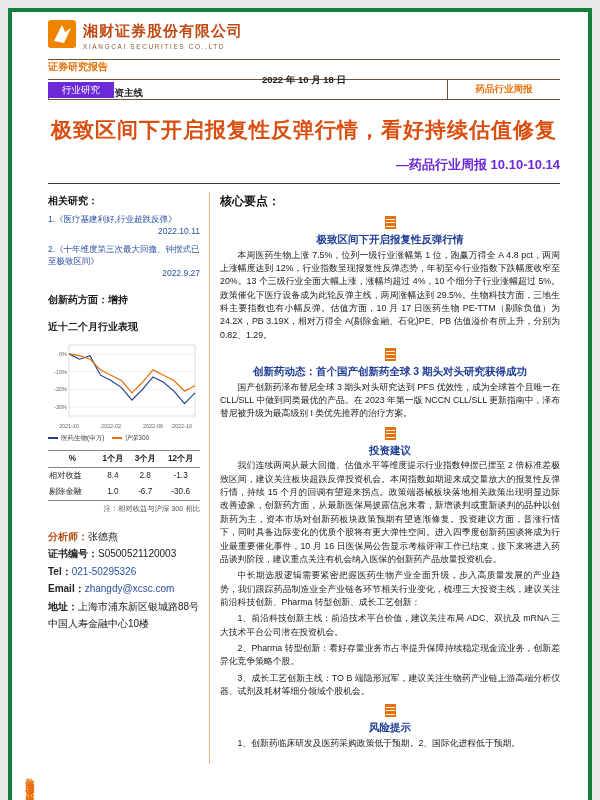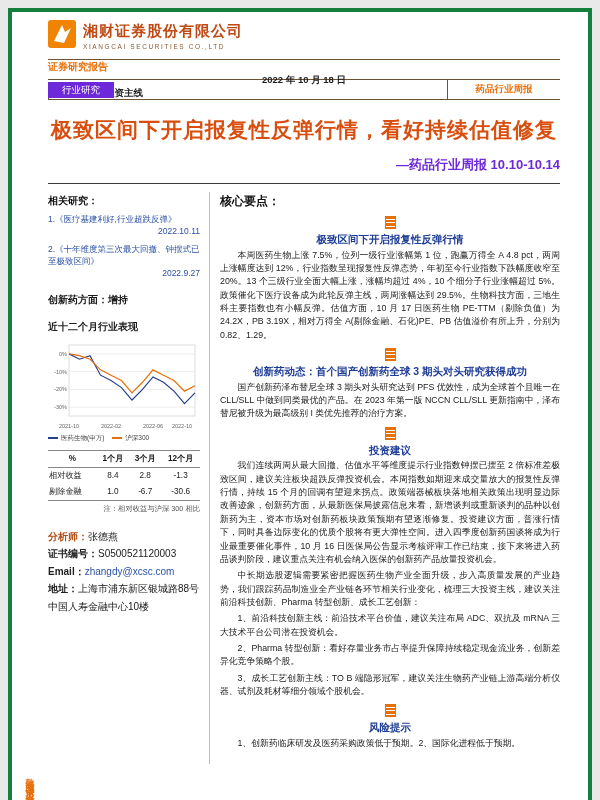--- a/index.html
+++ b/index.html
@@ -167,20 +167,23 @@
         <div class="tbl-note">注：相对收益与沪深 300 相比</div>
 
         <div class="contact">
           <div>
             <span class="lab analyst">分析师：</span><span>张德燕</span>
           </div>
           <div>
             <span class="lab">证书编号：</span><span>S0500521120003</span>
           </div>
           <div>
+            <span class="lab">Tel：</span><span class="val-blue">021-50295326</span>
+          </div>
+          <div>
             <span class="lab">Email：</span><span class="val-blue">zhangdy@xcsc.com</span>
           </div>
           <div>
             <span class="lab">地址：</span><span>上海市浦东新区银城路88号</span>
           </div>
           <div>中国人寿金融中心10楼</div>
         </div>
       </aside>
 
       <main class="col">

